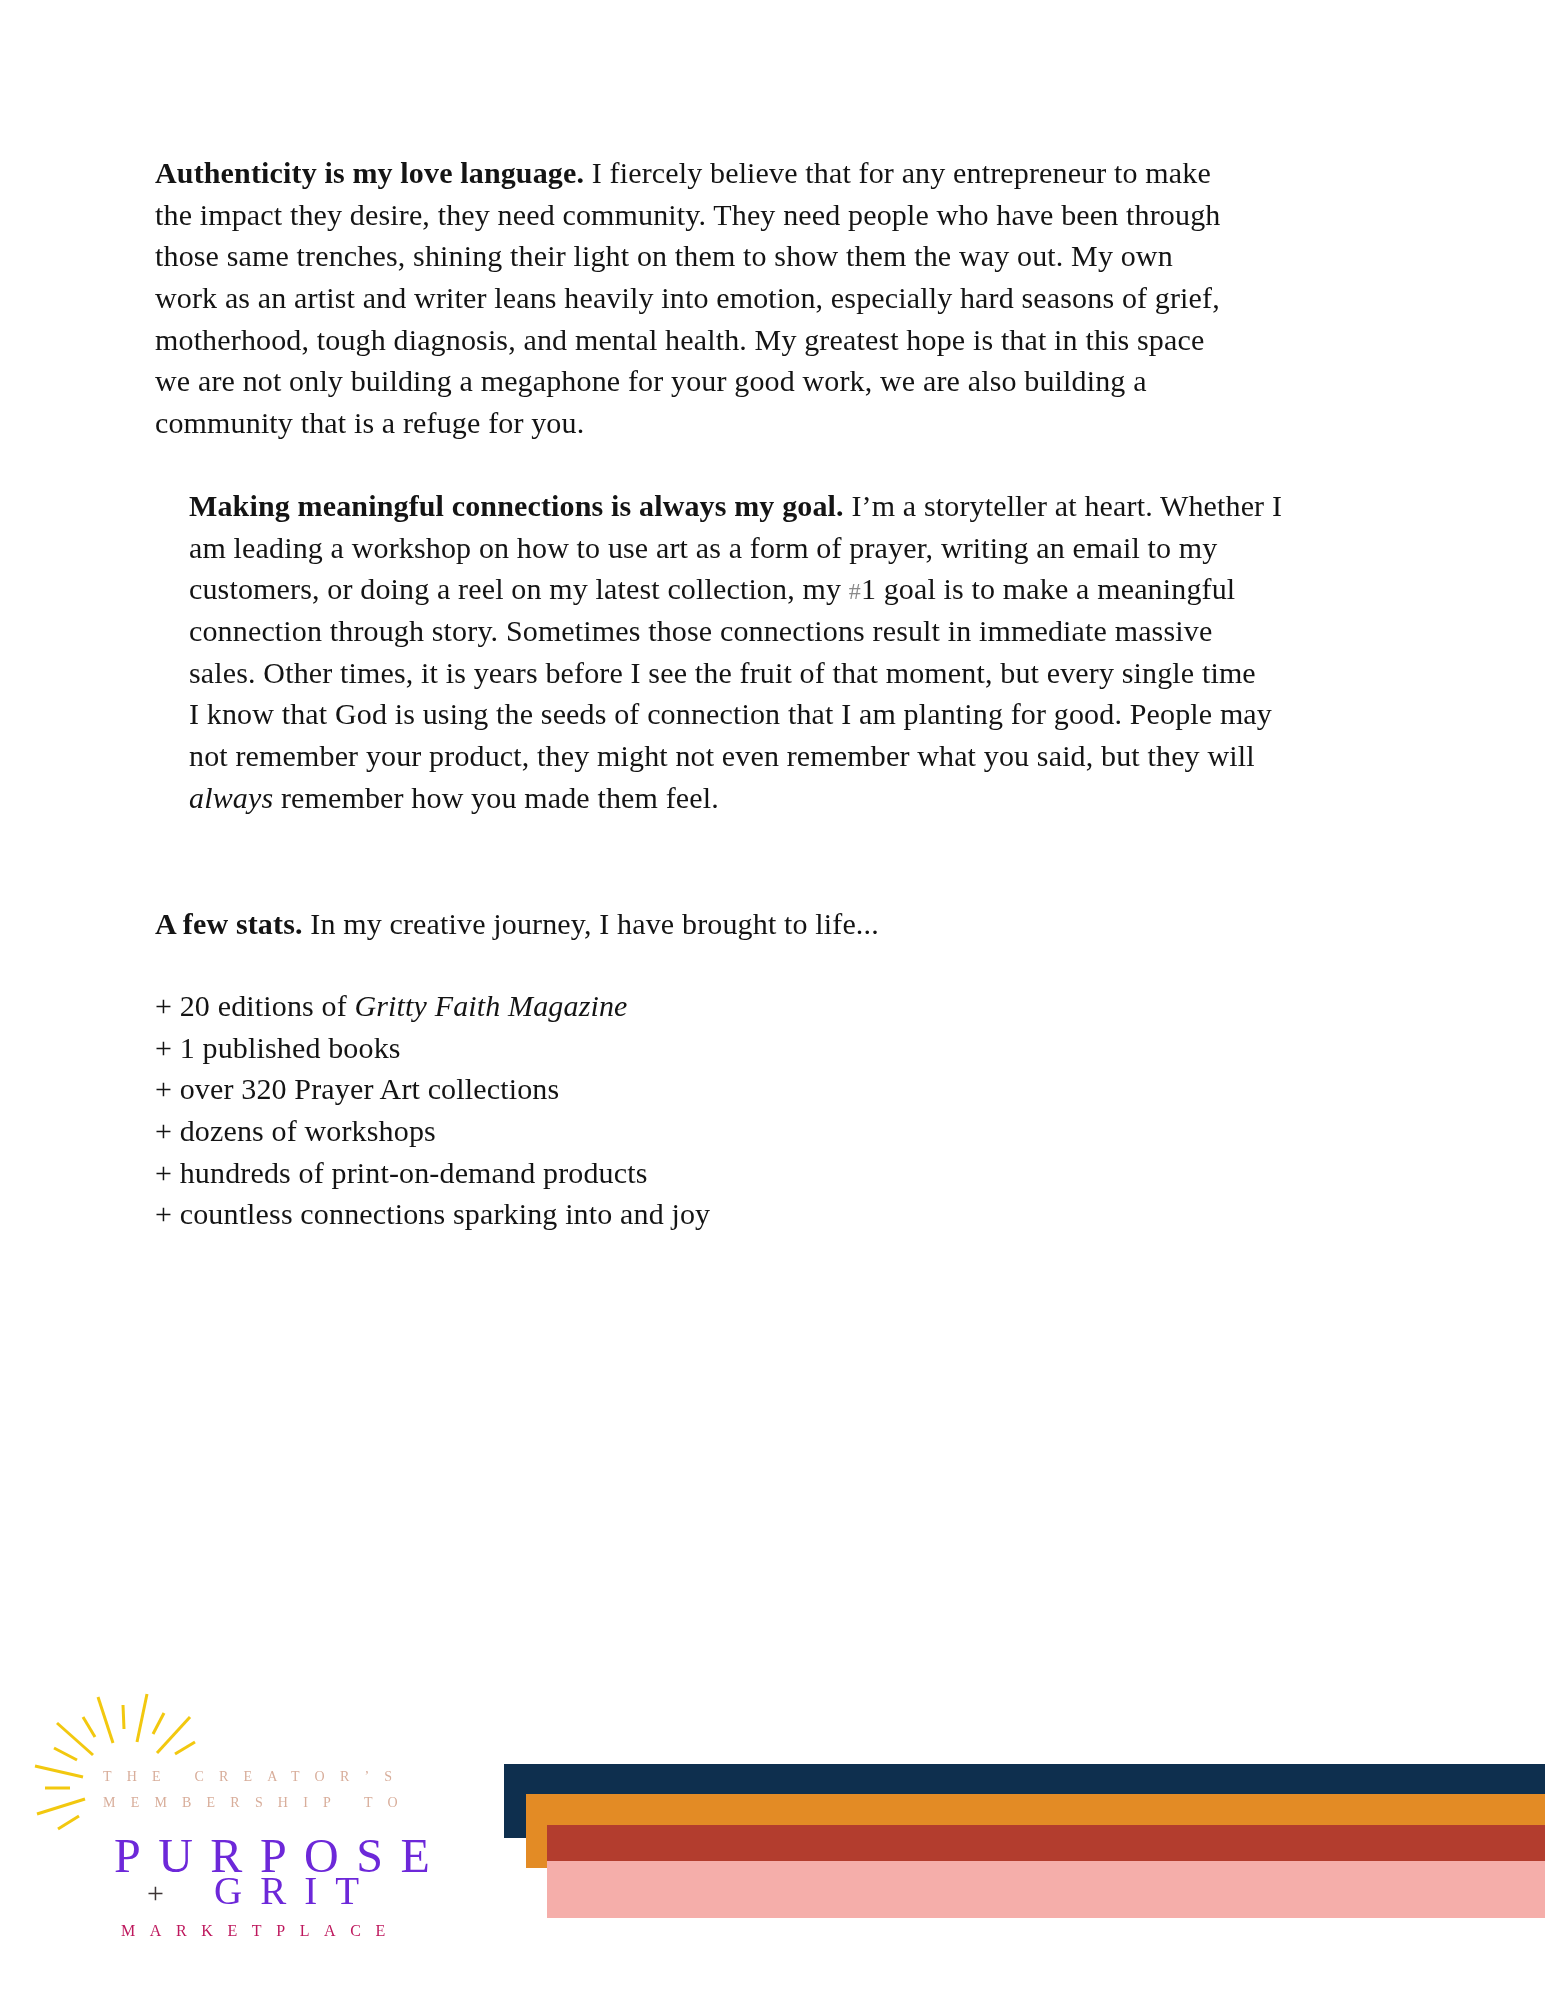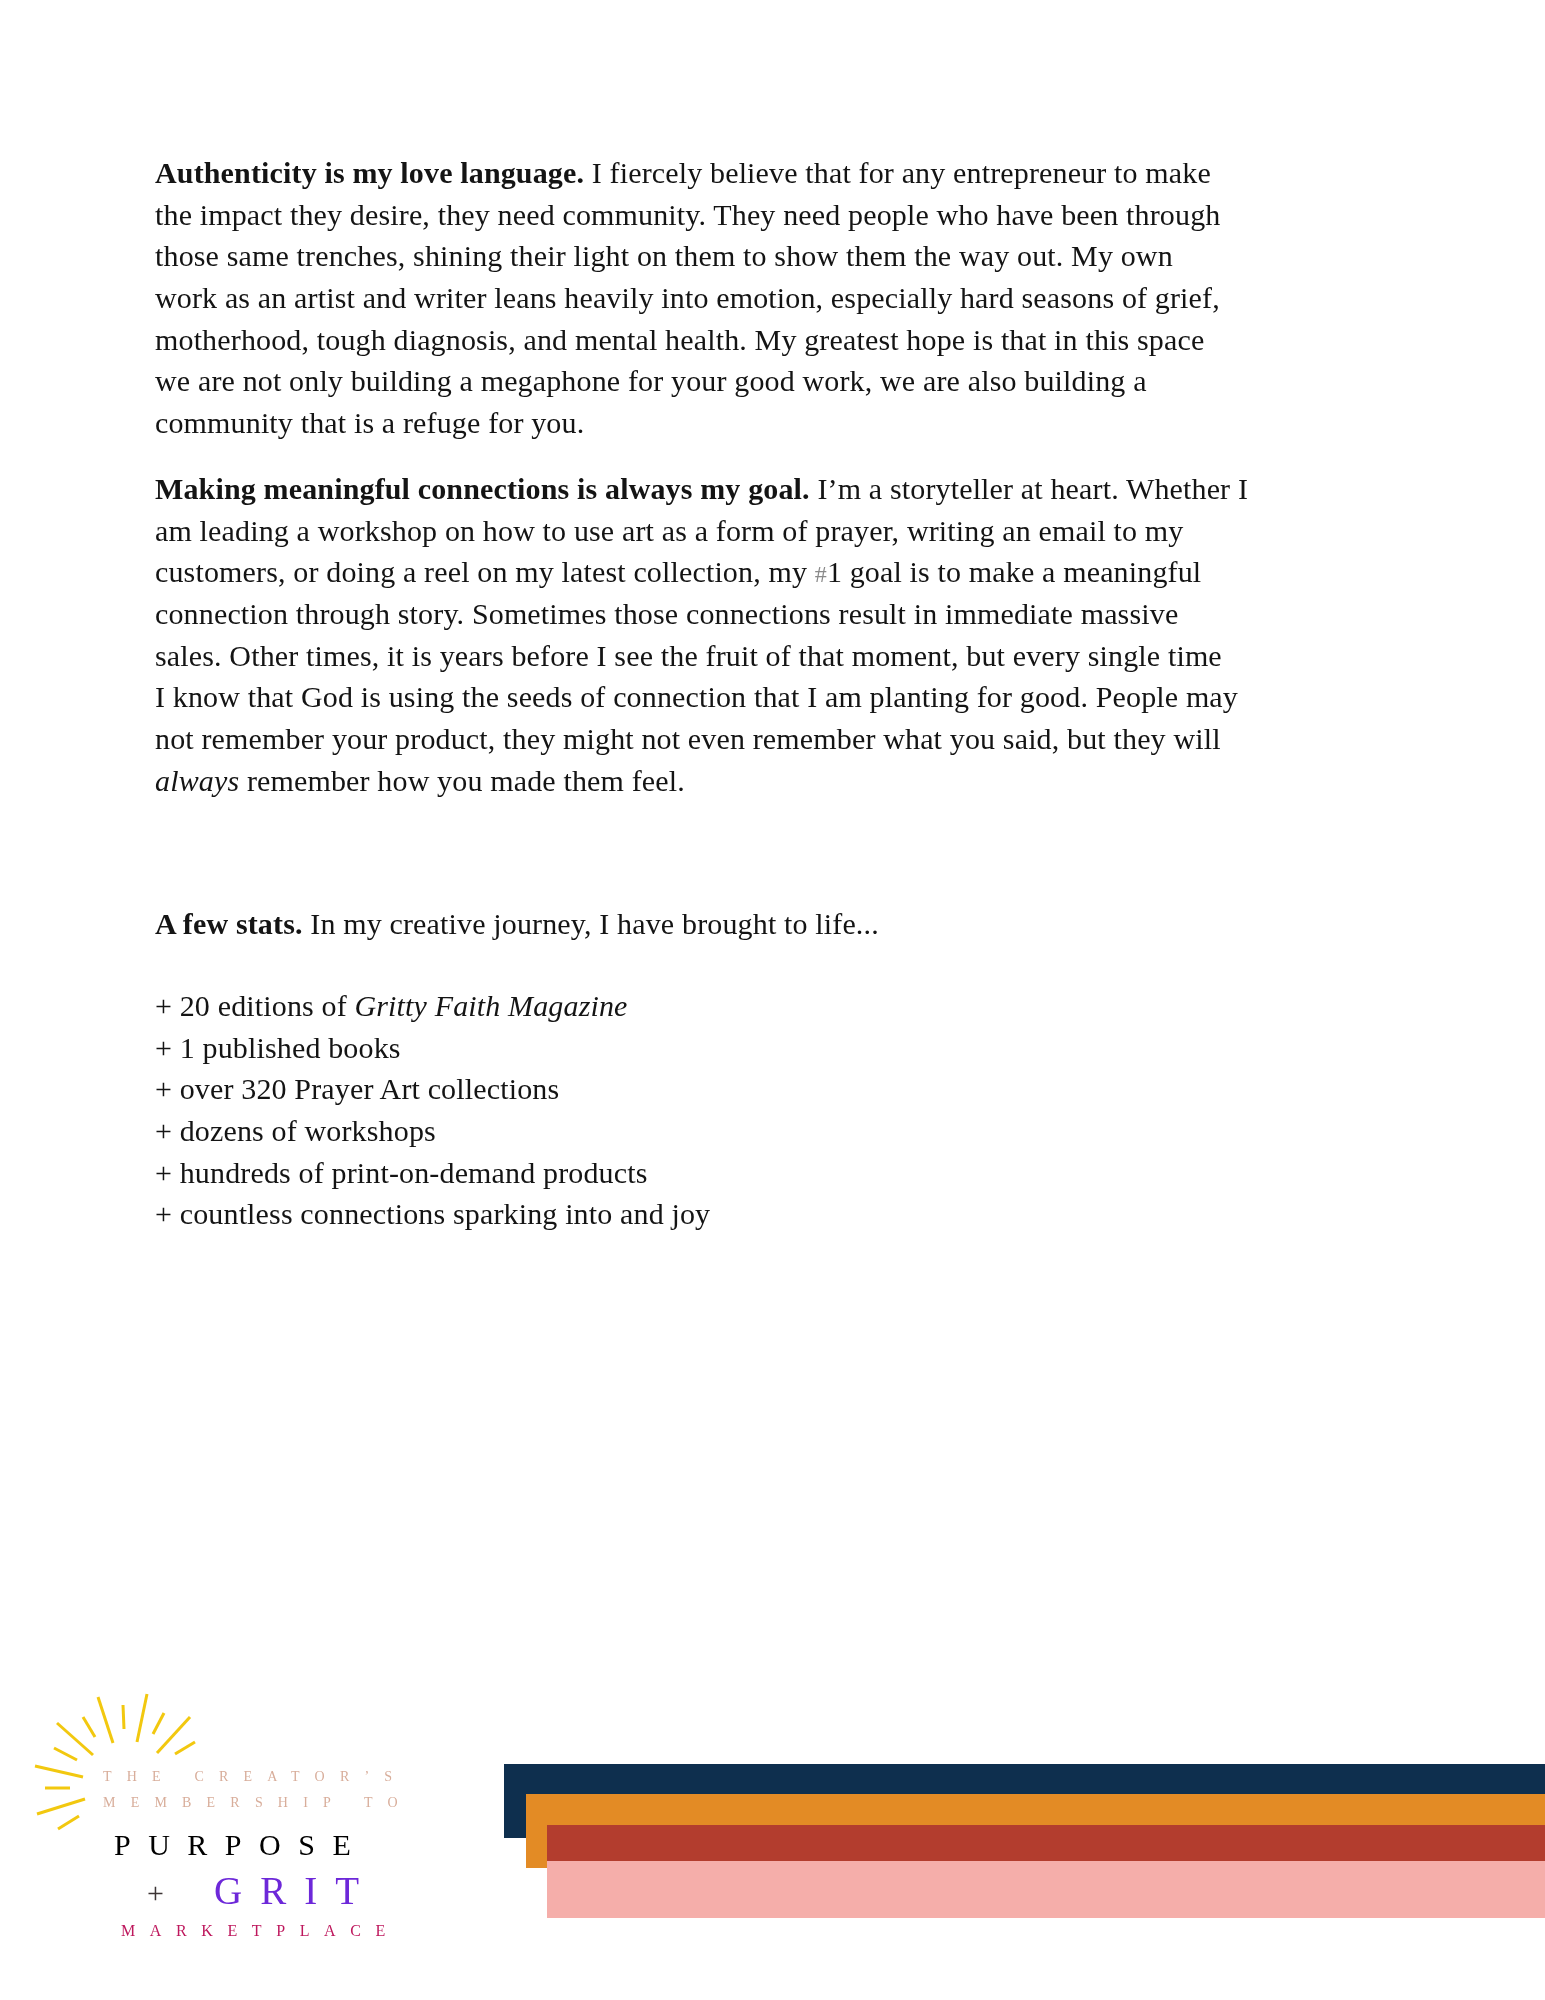--- a/index.html
+++ b/index.html
@@ -24,21 +24,21 @@
       height: 41.7px;
       line-height: 41.7px;
       font-size: 30px;
       white-space: nowrap;
       letter-spacing: 0.15px;
     }
     .line b { font-weight: 700; }
     .line i { font-style: italic; }
     .hash { color: #8a8a8a; font-size: 24px; }
     #p1 { top: 152px; }
-    #p2 { top: 468px; }
+    #p2 { top: 485px; margin-left: 34px; }
     #stats-intro { top: 903px; }
     #stats-list { top: 985px; }
 
     
     .stripe { position: absolute; right: 0; }
     .stripe.navy   { left: 504px; top: 1764px; height: 74px; background: #0e2f4e; }
     .stripe.orange { left: 526px; top: 1794px; height: 74px; background: #e38b25; }
     .stripe.red    { left: 547px; top: 1825px; height: 36px; background: #b33d2e; }
     .stripe.pink   { left: 547px; top: 1861px; height: 57px; background: #f5aeaa; }
 
@@ -54,22 +54,22 @@
       left: 103px;
       color: #d8ad9a;
       font-size: 14px;
       letter-spacing: 15.2px;
     }
     #tag1 { top: 89px; }
     #tag2 { top: 115px; }
     .purpose {
       left: 114px;
       top: 148px;
-      color: #000000;
-      font-size: 30px;
+      color: #6d28d9;
+      font-size: 48px;
       letter-spacing: 17.5px;
     }
     .grit-plus {
       left: 147px;
       top: 196px;
       color: #3d3535;
       font-size: 30px;
     }
     .grit {
       left: 214px;

